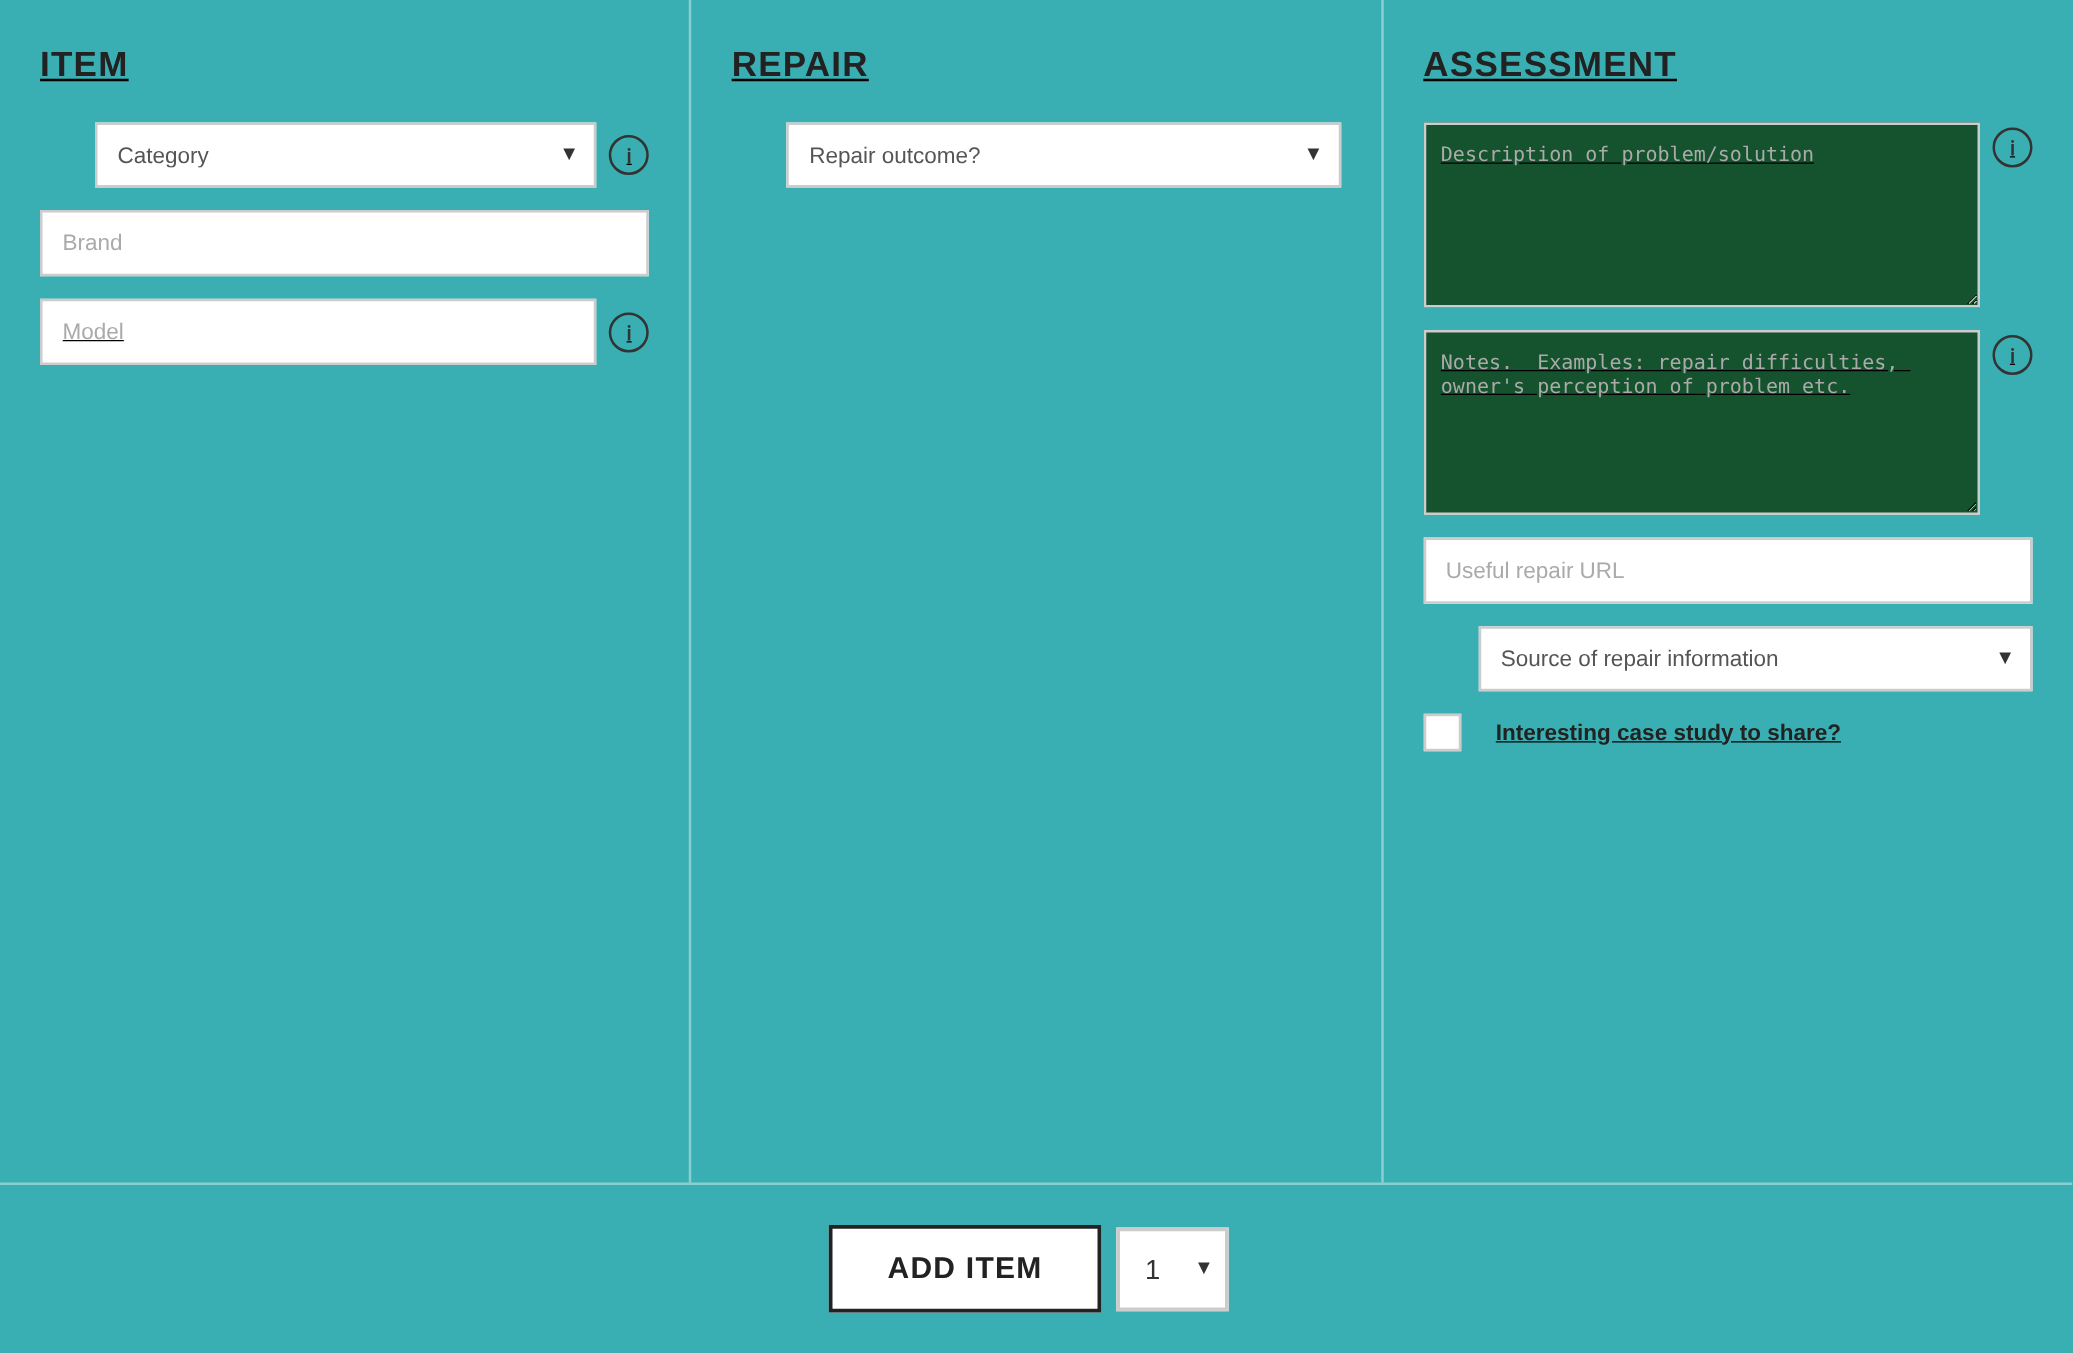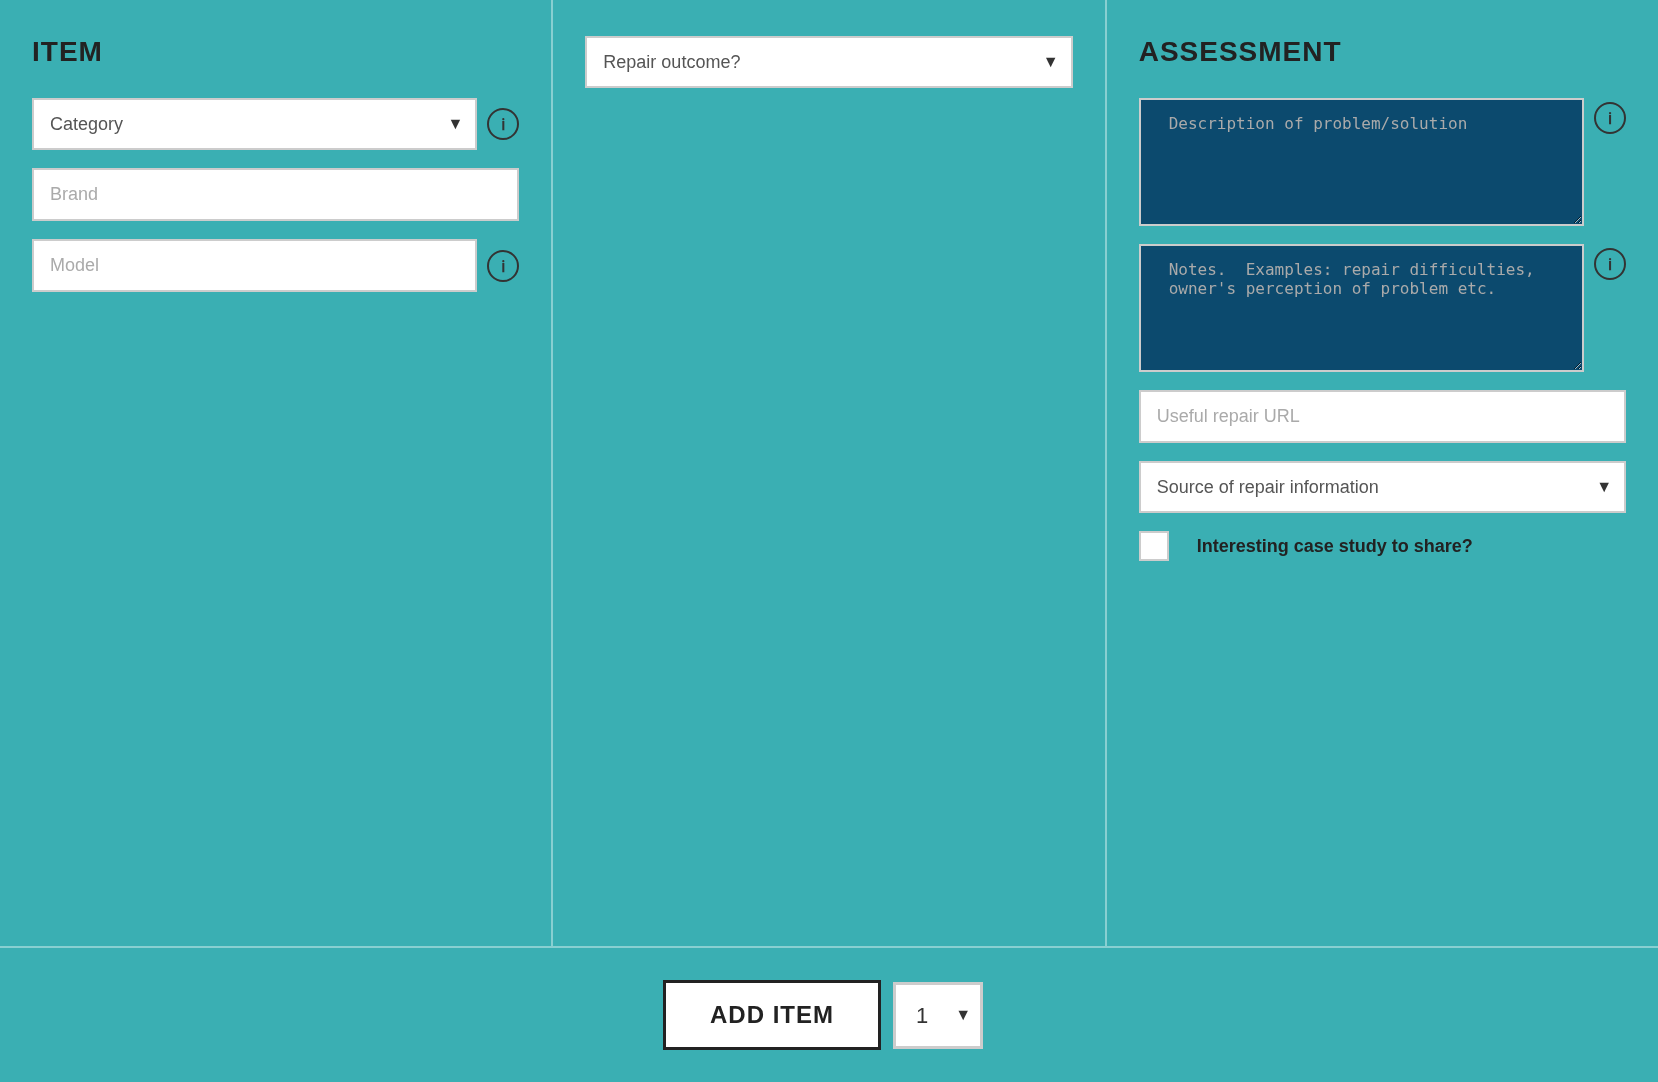--- a/index.html
+++ b/index.html
@@ -9,20 +9,21 @@
       width: 1658px;
       min-height: 1082px;
       display: flex;
       flex-direction: column;
     }
 
     .main-content {
       display: flex;
       flex: 1;
       border-bottom: 2px solid rgba(255,255,255,0.4);
+      text-decoration: underline;
     }
 
     .column {
       flex: 1;
       padding: 36px 32px;
       border-right: 2px solid rgba(255,255,255,0.4);
     }
 
     .column:last-child {
       border-right: none;
@@ -64,20 +65,21 @@
       top: 50%;
       transform: translateY(-50%);
       pointer-events: none;
       font-size: 16px;
       color: #333;
     }
 
     .select-container {
       position: relative;
       flex: 1;
+      margin-left: 44px;
     }
 
     input[type="text"], input[type="url"] {
       background: white;
       border: 2px solid #ccc;
       padding: 14px 16px;
       font-size: 18px;
       color: #0f766e;
       width: 100%;
     }
@@ -138,27 +140,27 @@
     }
 
     .images-note {
       font-size: 16px;
       color: #222;
       line-height: 1.5;
       margin-top: 10px;
     }
 
     textarea {
-      background: #0c4a6e;
-      border: 2px solid #ccc;
-      padding: 14px 28px;
+      background: #14532d;
+      border: 2px solid #ccc;
+      padding: 14px 12px;
       font-size: 16px;
       color: #aaa;
       width: 100%;
-      height: 128px;
+      height: 148px;
       resize: vertical;
     }
 
     textarea::placeholder {
       color: #aaa;
     }
 
     .textarea-with-info {
       display: flex;
       align-items: flex-start;
@@ -295,20 +297,21 @@
       <div class="select-with-info">
         <input type="text" style="flex: 1 1 0%;" placeholder="Model">
         <span class="info-icon">ℹ</span>
       </div>
     </div>
 
 
   </div>
 
   <div class="column">
+    <div class="column-title">REPAIR</div>
 
     <div class="form-group">
       <div class="select-container">
         <select>
           <option value="">Repair outcome?</option>
         </select>
         <span class="select-arrow">▼</span>
       </div>
     </div>
   </div>

